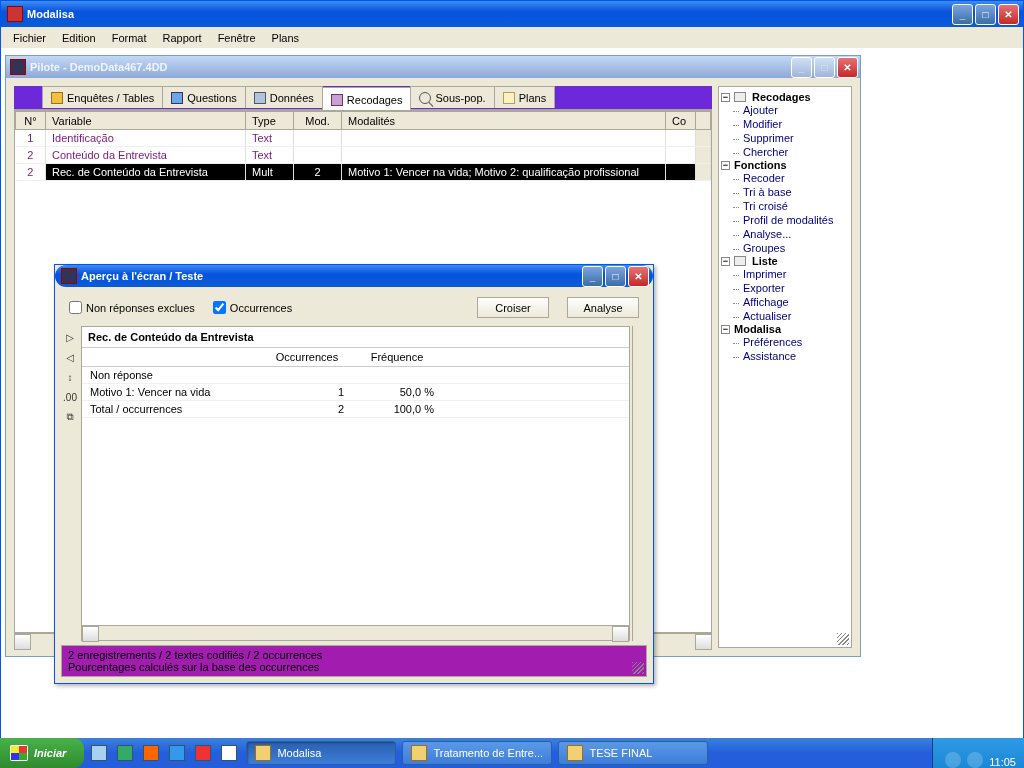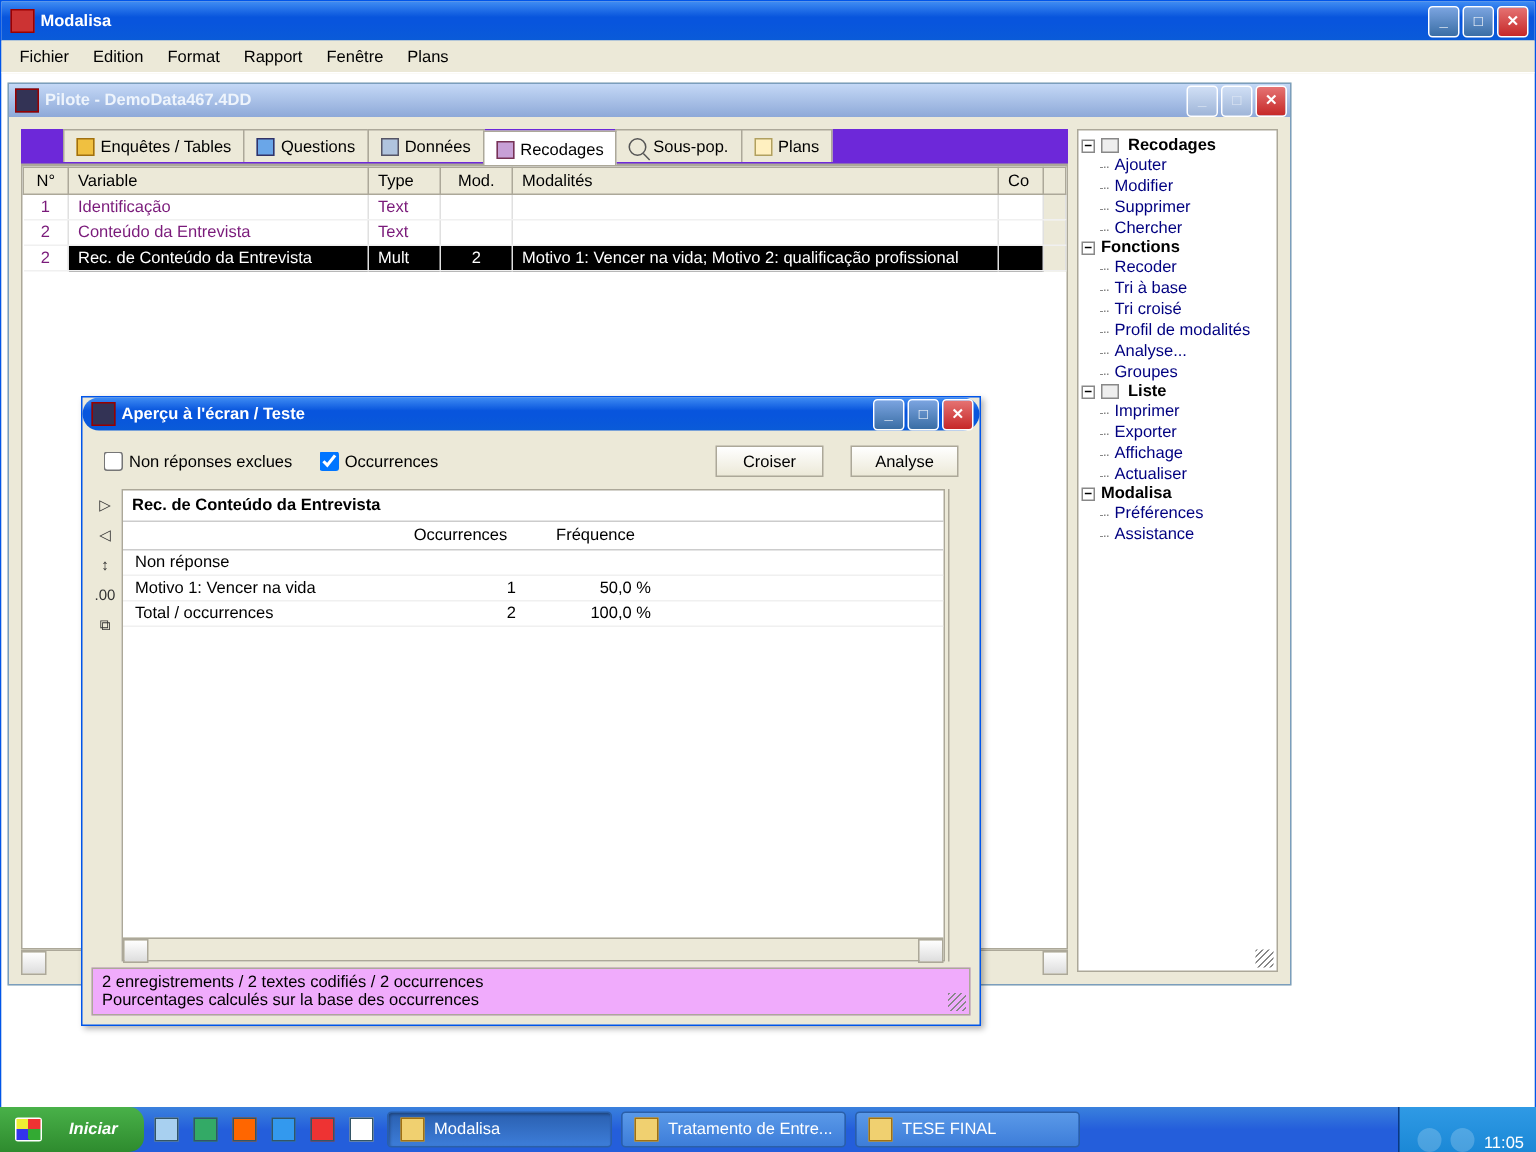--- a/index.html
+++ b/index.html
@@ -76,29 +76,29 @@
   .apercu-main { flex:1; display:flex; flex-direction:column; border:1px solid #aca899; background:#fff; min-height:0; }
   .apercu-heading { padding:4px 6px; font-weight:bold; border-bottom:1px solid #ccc; }
   .apercu-grid { flex:1; overflow:auto; }
   table.freq { border-collapse:collapse; width:100%; font-size:11px; }
   table.freq th { background:#fff; border-bottom:1px solid #ccc; padding:3px 8px; font-weight:normal; text-align:center; }
   table.freq th:first-child { text-align:left; width:180px; }
   table.freq td { padding:2px 8px; border-bottom:1px solid #f0f0f0; }
   table.freq td.n { text-align:right; width:90px; }
   table.freq td.p { text-align:right; width:90px; }
 
-  .status-box { border:1px solid #aca899; background:#f0abfc; padding:3px 6px; font-size:11px; position:relative; }
+  .status-box { border:1px solid #aca899; background:#a21caf; padding:3px 6px; font-size:11px; position:relative; }
   .hscroll { height:15px; background:#ece9d8; border-top:1px solid #aca899; position:relative; }
   .hscroll::before,.hscroll::after{content:'';position:absolute;top:0;width:15px;height:14px;background:linear-gradient(to bottom,#fff,#ddd);border:1px solid #aca899;}
   .hscroll::before{left:0;} .hscroll::after{right:0;}
   .vscroll { width:15px; background:#ece9d8; border-left:1px solid #aca899; position:relative; }
 
   
   .taskbar { position:absolute; left:0; bottom:0; width:1024px; height:30px; background:linear-gradient(to bottom,#3a81dd,#245edb 50%,#245edb); display:flex; align-items:center; color:#fff; font-size:11px; }
-  .start-btn { height:30px; background:linear-gradient(to bottom,#49b149,#2e8b2e); display:flex; align-items:center; padding:0 18px 0 10px; gap:18px; font-style:italic; font-weight:bold; border-radius:0 10px 10px 0; cursor:pointer; }
+  .start-btn { height:30px; background:linear-gradient(to bottom,#49b149,#2e8b2e); display:flex; align-items:center; padding:0 18px 0 10px; gap:6px; font-style:italic; font-weight:bold; border-radius:0 10px 10px 0; cursor:pointer; }
   .start-flag { width:18px; height:16px; background:#fff; border-radius:2px; position:relative; }
   .start-flag::before{content:'';position:absolute;inset:1px;background:conic-gradient(#e33 0 25%,#3a3 0 50%,#33e 0 75%,#ee3 0);}
   .ql { width:22px; height:22px; margin-left:4px; border-radius:2px; display:flex; align-items:center; justify-content:center; cursor:pointer; }
   .ql span{width:16px;height:16px;background:#a8d0f0;border:1px solid #356;}
   .task-btn { height:24px; background:linear-gradient(to bottom,#5a99e8,#3d7dd9); margin-left:6px; border-radius:3px; display:flex; align-items:center; padding:0 8px; gap:6px; min-width:150px; cursor:pointer; border:1px solid #2a5fa8; }
   .task-btn.active { background:linear-gradient(to bottom,#2a60b0,#3d7dd9); box-shadow:inset 1px 1px 2px rgba(0,0,0,0.3); }
   .task-ic { width:16px;height:16px;background:#f0d070;border:1px solid #a07010;}
   .tray { margin-left:auto; height:30px; background:linear-gradient(to bottom,#2f9ae5,#1b88d6); display:flex; align-items:flex-end; gap:6px; padding:0 8px 0 12px; border-left:1px solid #0a3a80; }
   .tray .clock { font-size:11px; }
   .tray-ic{width:16px;height:16px;background:#fff3;border-radius:50%;}

